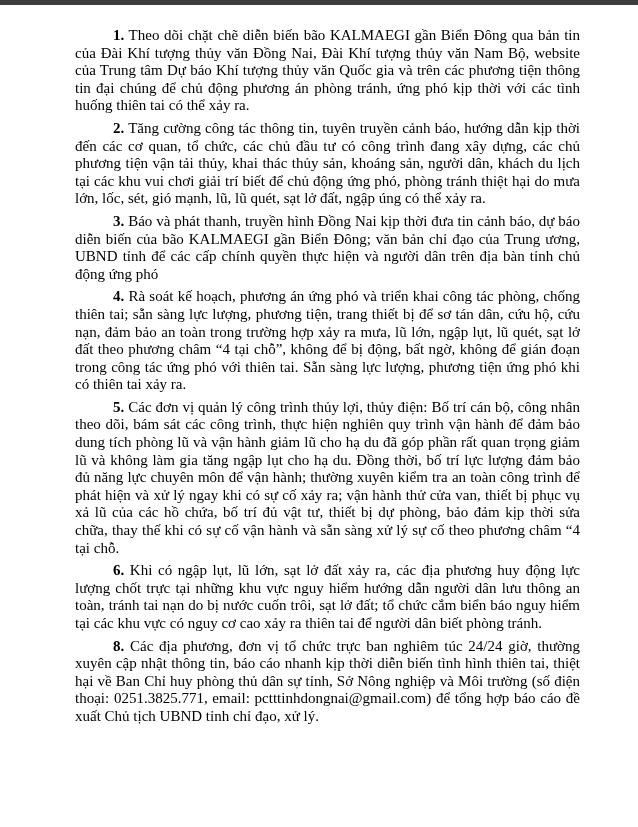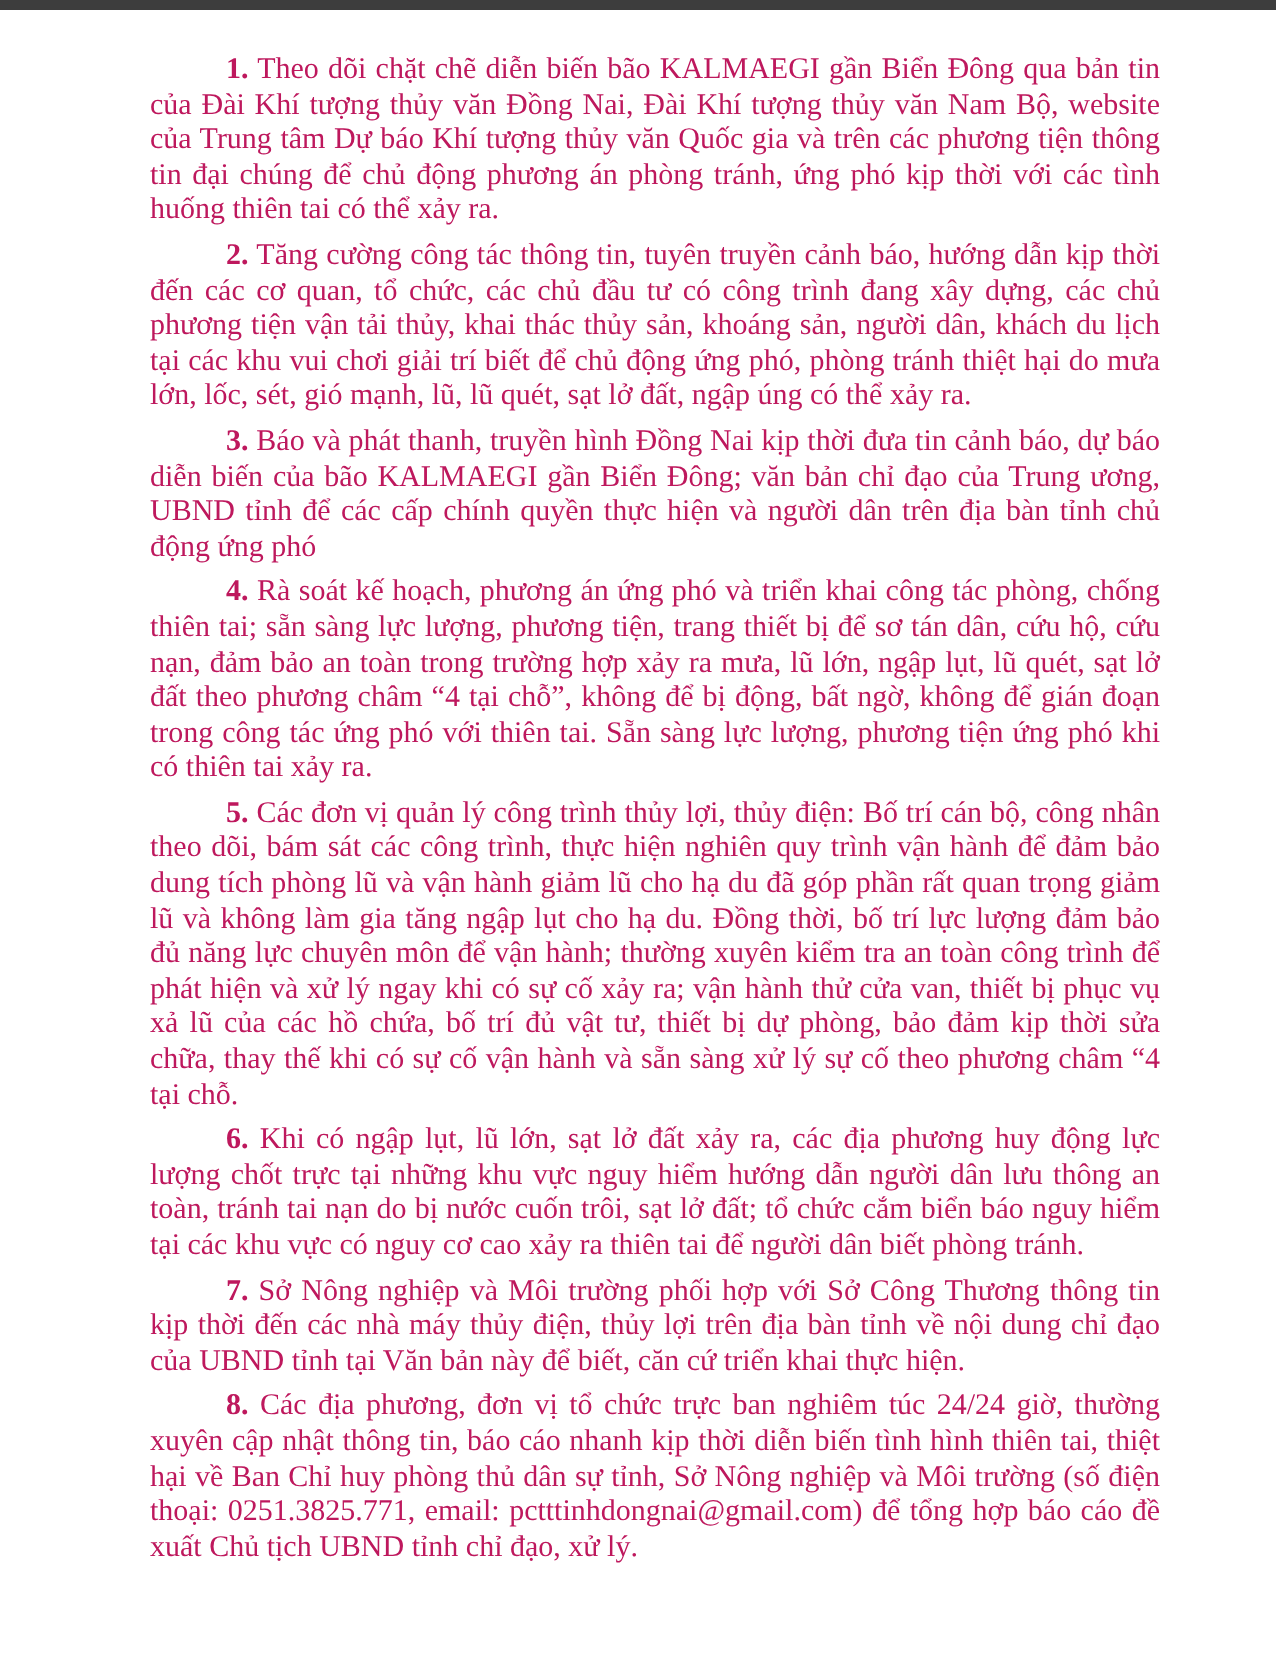--- a/index.html
+++ b/index.html
@@ -20,21 +20,21 @@
   .doc-body {
     padding: 22px 58px 0 75px;
     color: #000000;
   }
   p.para {
     margin: 0 0 5px 0;
     font-size: 15px;
     line-height: 17.6px;
     text-align: justify;
     text-indent: 38px;
-    color: #be185d;
+    color: #000000;
   }
   p.para .num {
     font-weight: bold;
   }
 </style>
 </head>
 <body>
 
 <div class="top-bar" style="background: rgb(61, 61, 61);"></div>
 
@@ -44,16 +44,15 @@
   <p class="para"><span class="num">2.</span> <span class="txt">Tăng cường công tác thông tin, tuyên truyền cảnh báo, hướng dẫn kịp thời đến các cơ quan, tổ chức, các chủ đầu tư có công trình đang xây dựng, các chủ phương tiện vận tải thủy, khai thác thủy sản, khoáng sản, người dân, khách du lịch tại các khu vui chơi giải trí biết để chủ động ứng phó, phòng tránh thiệt hại do mưa lớn, lốc, sét, gió mạnh, lũ, lũ quét, sạt lở đất, ngập úng có thể xảy ra.</span></p>
 
   <p class="para"><span class="num">3.</span> <span class="txt">Báo và phát thanh, truyền hình Đồng Nai kịp thời đưa tin cảnh báo, dự báo diễn biến của bão KALMAEGI gần Biển Đông; văn bản chỉ đạo của Trung ương, UBND tỉnh để các cấp chính quyền thực hiện và người dân trên địa bàn tỉnh chủ động ứng phó</span></p>
 
   <p class="para"><span class="num">4.</span> <span class="txt">Rà soát kế hoạch, phương án ứng phó và triển khai công tác phòng, chống thiên tai; sẵn sàng lực lượng, phương tiện, trang thiết bị để sơ tán dân, cứu hộ, cứu nạn, đảm bảo an toàn trong trường hợp xảy ra mưa, lũ lớn, ngập lụt, lũ quét, sạt lở đất theo phương châm “4 tại chỗ”, không để bị động, bất ngờ, không để gián đoạn trong công tác ứng phó với thiên tai. Sẵn sàng lực lượng, phương tiện ứng phó khi có thiên tai xảy ra.</span></p>
 
   <p class="para"><span class="num">5.</span> <span class="txt">Các đơn vị quản lý công trình thủy lợi, thủy điện: Bố trí cán bộ, công nhân theo dõi, bám sát các công trình, thực hiện nghiên quy trình vận hành để đảm bảo dung tích phòng lũ và vận hành giảm lũ cho hạ du đã góp phần rất quan trọng giảm lũ và không làm gia tăng ngập lụt cho hạ du.  Đồng thời, bố trí lực lượng đảm bảo đủ năng lực chuyên môn để vận hành; thường xuyên kiểm tra an toàn công trình để phát hiện và xử lý ngay khi có sự cố xảy ra; vận hành thử cửa van, thiết bị phục vụ xả lũ của các hồ chứa, bố trí đủ vật tư, thiết bị dự phòng, bảo đảm kịp thời sửa chữa, thay thế khi có sự cố vận hành và sẵn sàng xử lý sự cố theo phương châm “4 tại chỗ.</span></p>
 
   <p class="para"><span class="num">6.</span> <span class="txt">Khi có ngập lụt, lũ lớn, sạt lở đất xảy ra, các địa phương huy động lực lượng chốt trực tại những khu vực nguy hiểm hướng dẫn người dân lưu thông an toàn, tránh tai nạn do bị nước cuốn trôi, sạt lở đất; tổ chức cắm biển báo nguy hiểm tại các khu vực có nguy cơ cao xảy ra thiên tai để người dân biết phòng tránh.</span></p>
 
-  <p class="para"><span class="num">7.</span> <span class="txt">Sở Nông nghiệp và Môi trường phối hợp với Sở Công Thương thông tin kịp thời đến các nhà máy thủy điện, thủy lợi trên địa bàn tỉnh về nội dung chỉ đạo của UBND tỉnh tại Văn bản này để biết, căn cứ triển khai thực hiện.</span></p>
 
   <p class="para"><span class="num">8.</span> <span class="txt">Các địa phương, đơn vị tổ chức trực ban nghiêm túc 24/24 giờ, thường xuyên cập nhật thông tin, báo cáo nhanh kịp thời diễn biến tình hình thiên tai, thiệt hại về Ban Chỉ huy phòng thủ dân sự tỉnh, Sở Nông nghiệp và Môi trường (số điện thoại: 0251.3825.771, email: pctttinhdongnai@gmail.com) để tổng hợp báo cáo đề xuất Chủ tịch UBND tỉnh chỉ đạo, xử lý.</span></p>
 </div>
 
 </body></html>

